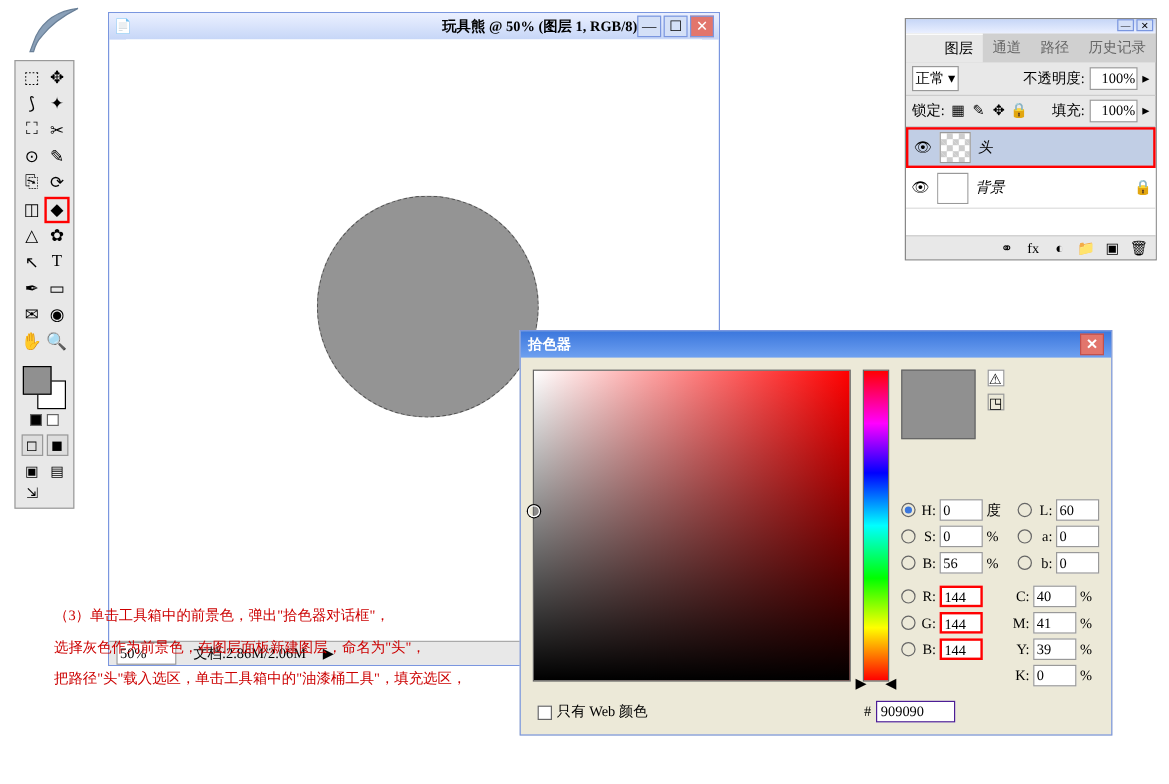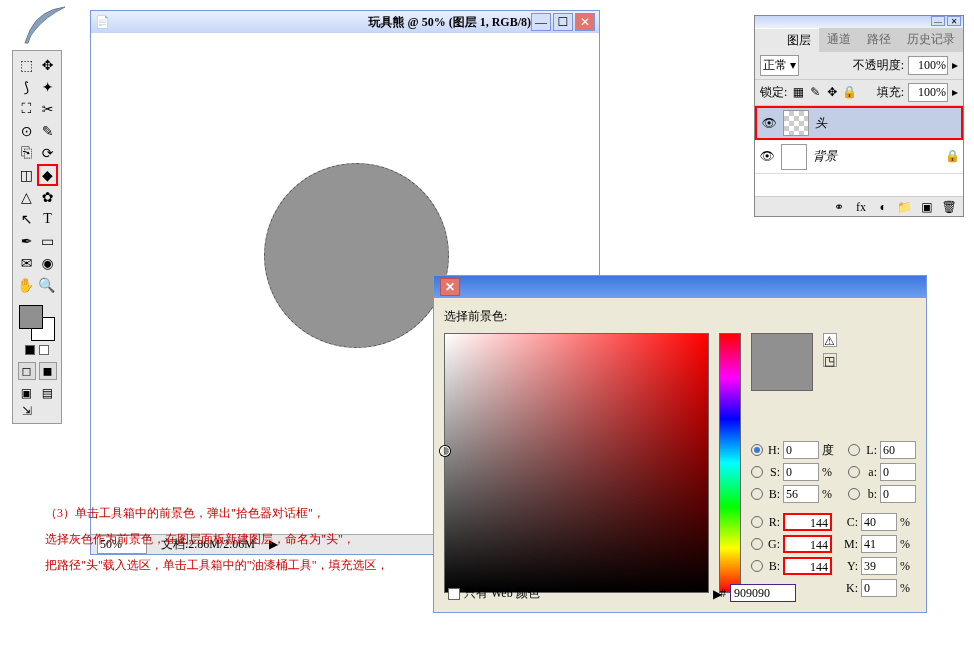--- a/index.html
+++ b/index.html
@@ -83,21 +83,21 @@
 .cp-buttons { position:absolute; right:0; top:-2px; display:flex; flex-direction:column; gap:10px;}
 .cp-btn { width:70px; height:22px; background:#ece9d8; border:1px solid #888; cursor:pointer; display:flex;align-items:center;justify-content:center;}
 .cp-fields { position:absolute; top:108px; left:0; right:0;}
 .cp-field-row { display:flex; align-items:center; margin-bottom:4px; gap:3px;}
 .cp-col-left { width: 94px; display:flex; align-items:center; gap:3px; }
 .cp-col-right { display:flex; align-items:center; gap:3px; }
 .cp-radio { width:12px; height:12px; border:1px solid #666; border-radius:50%; display:inline-flex; align-items:center;justify-content:center;}
 .cp-radio.checked::after { content:''; width:6px;height:6px;background:#3b77dd;border-radius:50%;}
 .cp-flabel { width:14px; text-align:right;}
 .cp-finput { width:36px; height:18px; background:#fff; border:1px solid #999; padding:1px 2px; text-align:left;}
-.cp-finput.red-border { border:2px solid red; width:49px;text-align:right;}
+.cp-finput.red-border { border:2px solid red; width:36px;}
 .cp-unit { width:16px;}
 .cp-hex-row { position:absolute; bottom:12px; left:286px; display:flex;align-items:center;gap:4px;}
 .cp-hex-input { width:66px; height:18px;background:#fff;border:1px solid #4c1d95;padding:1px 3px;}
 .cp-webonly { position:absolute; bottom:12px; left:14px; display:flex; align-items:center; gap:4px;}
 .cp-checkbox { width:12px;height:12px;border:1px solid #666;background:#fff;}
 
 
 .instructions { position:absolute; left:45px; top:500px; width:760px; color:#cc0000; font-size:16px; line-height:26px; font-family: "SimSun", serif;}
 
 </style>
@@ -253,24 +253,24 @@
     <span class="lp-bot-btn">fx</span>
     <span class="lp-bot-btn">◐</span>
     <span class="lp-bot-btn">📁</span>
     <span class="lp-bot-btn">▣</span>
     <span class="lp-bot-btn">🗑</span>
   </div>
 </div>
 
 <div class="color-picker">
   <div class="cp-titlebar">
+    <span class="cp-title">拾色器</span>
     <div class="cp-close">✕</div>
   </div>
   <div class="cp-body">
-    <div class="cp-prompt">选择前景色:</div>
     <div class="cp-main">
       <div class="cp-field">
         <div class="cp-cursor"></div>
       </div>
       <div class="cp-hue">
         <div class="cp-hue-arrows">
             <span>▶</span>
             <span>◀</span>
           </div>
       </div>

